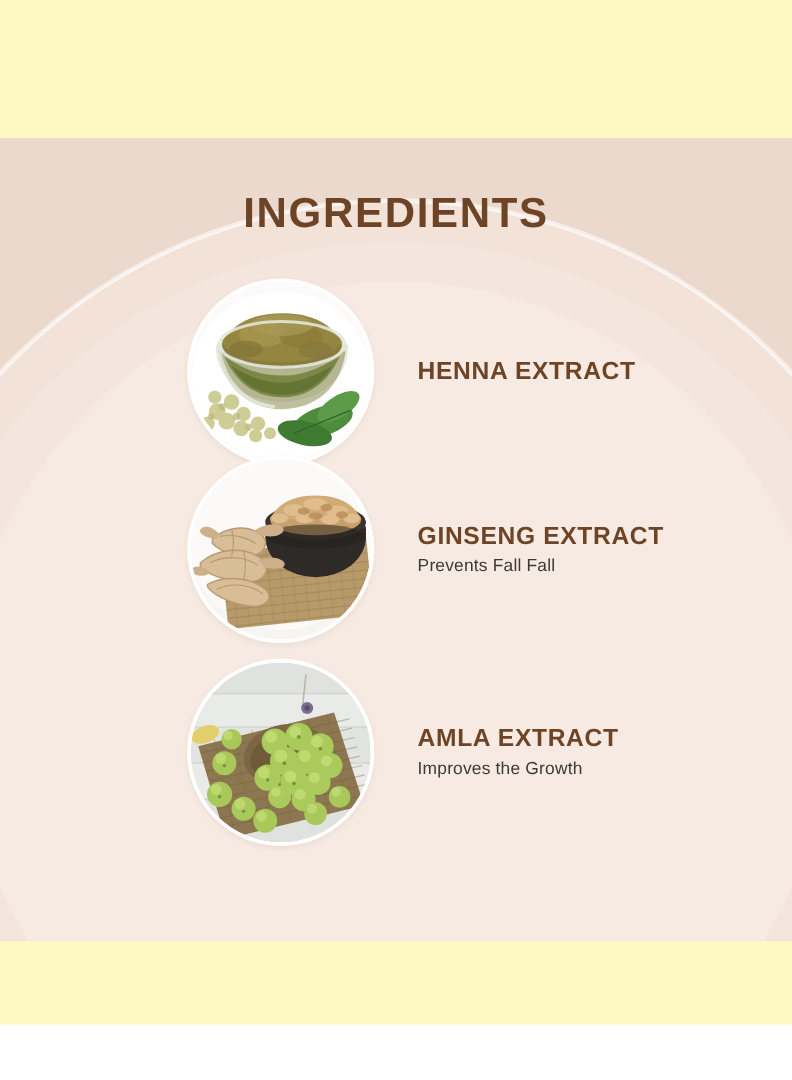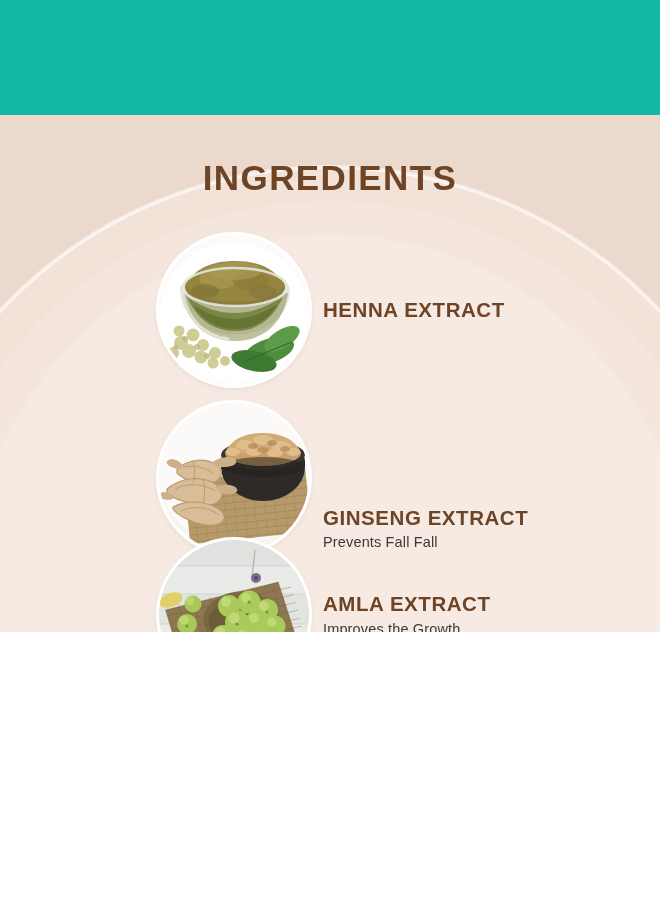--- a/index.html
+++ b/index.html
@@ -8,22 +8,22 @@
     padding: 0;
     background: #ffffff;
   }
   body {
     font-family: "Liberation Sans", sans-serif;
   }
 
   .canvas {
     position: relative;
     width: 660px;
-    height: 632px;
-    background: #14b8a6;
+    height: 854px;
+    background: #fef9c3;
     overflow: hidden;
   }
 
   
   .bg-panel {
     position: absolute;
     left: 0;
     top: 115px;
     width: 660px;
     height: 669px;
@@ -91,24 +91,25 @@
   }
 
   
   .ingredient-row {
     position: absolute;
     left: 0;
     width: 660px;
     height: 150px;
     display: flex;
     align-items: center;
+    gap: 25px;
   }
   .row-1 { top: 235px; }
-  .row-2 { top: 403px; align-items: flex-end; }
-  .row-3 { top: 540px; align-items: center; }
+  .row-2 { top: 383px; }
+  .row-3 { top: 552px; align-items: center; }
 
   .thumb {
     position: relative;
     margin-left: 159px;
     width: 150px;
     height: 150px;
     border-radius: 50%;
     background: #ffffff;
     box-shadow: 0 0 0 3px #ffffff, 0 2px 7px rgba(140,100,75,0.22);
     overflow: hidden;

